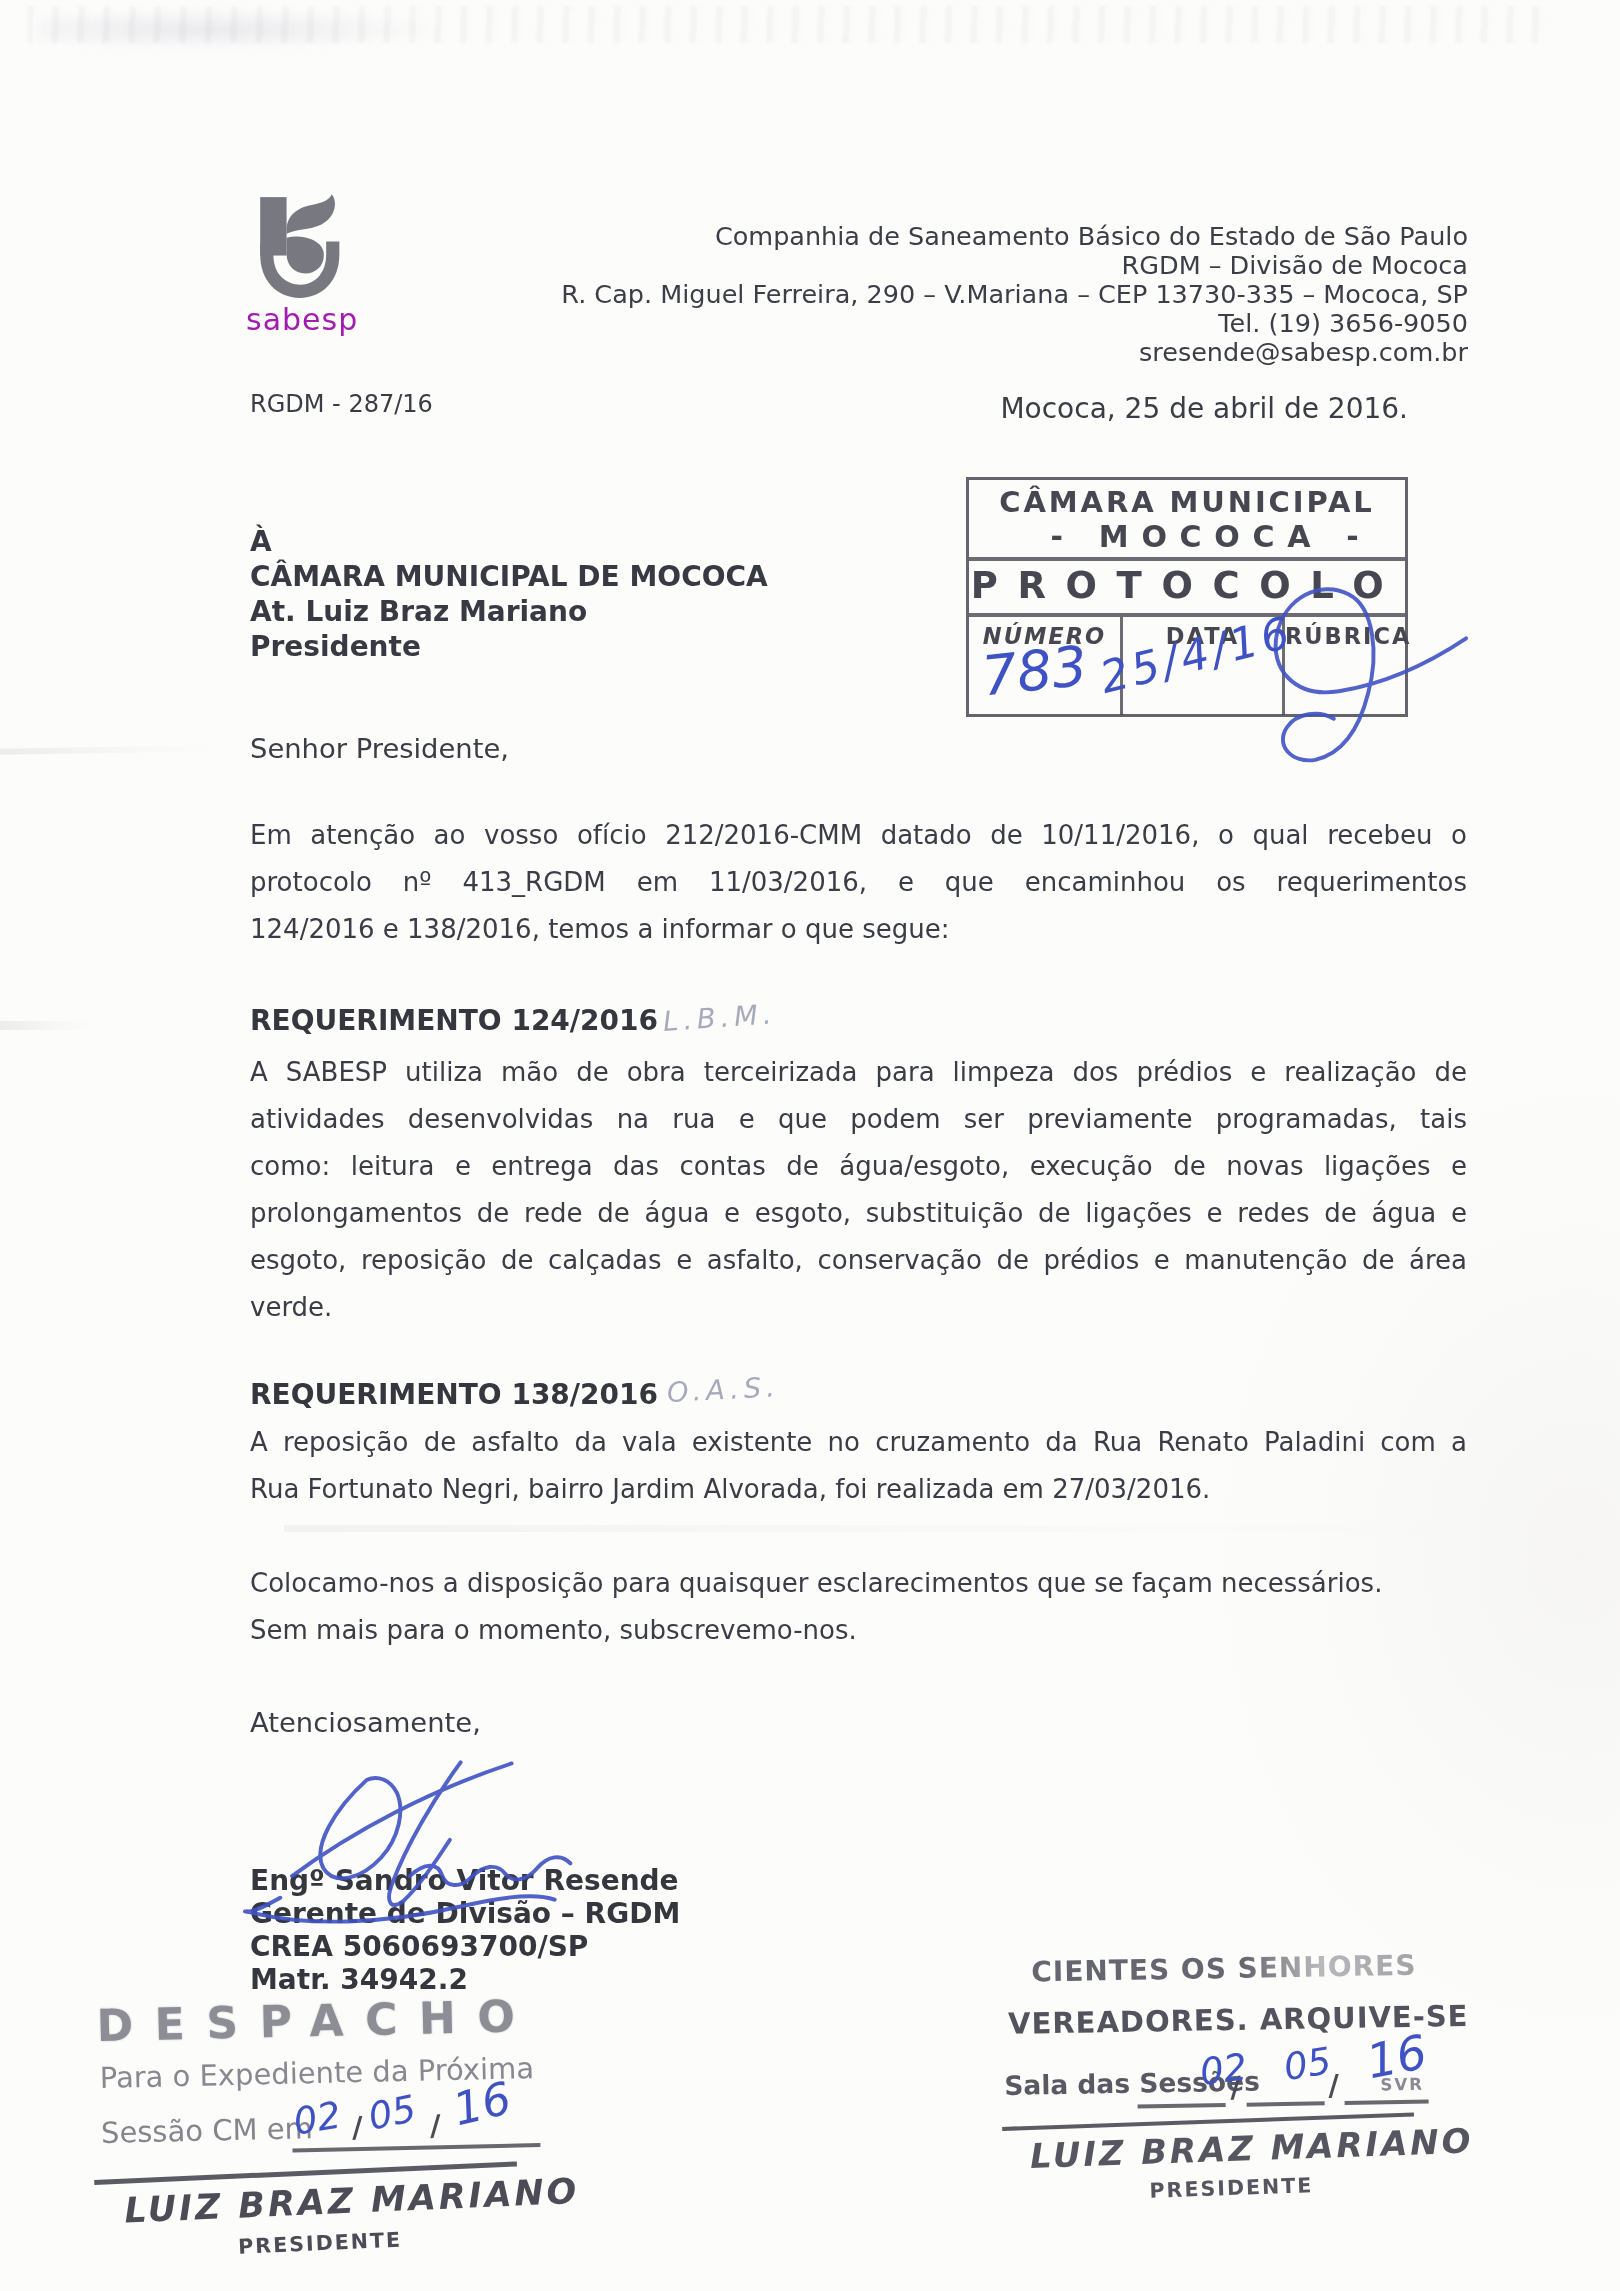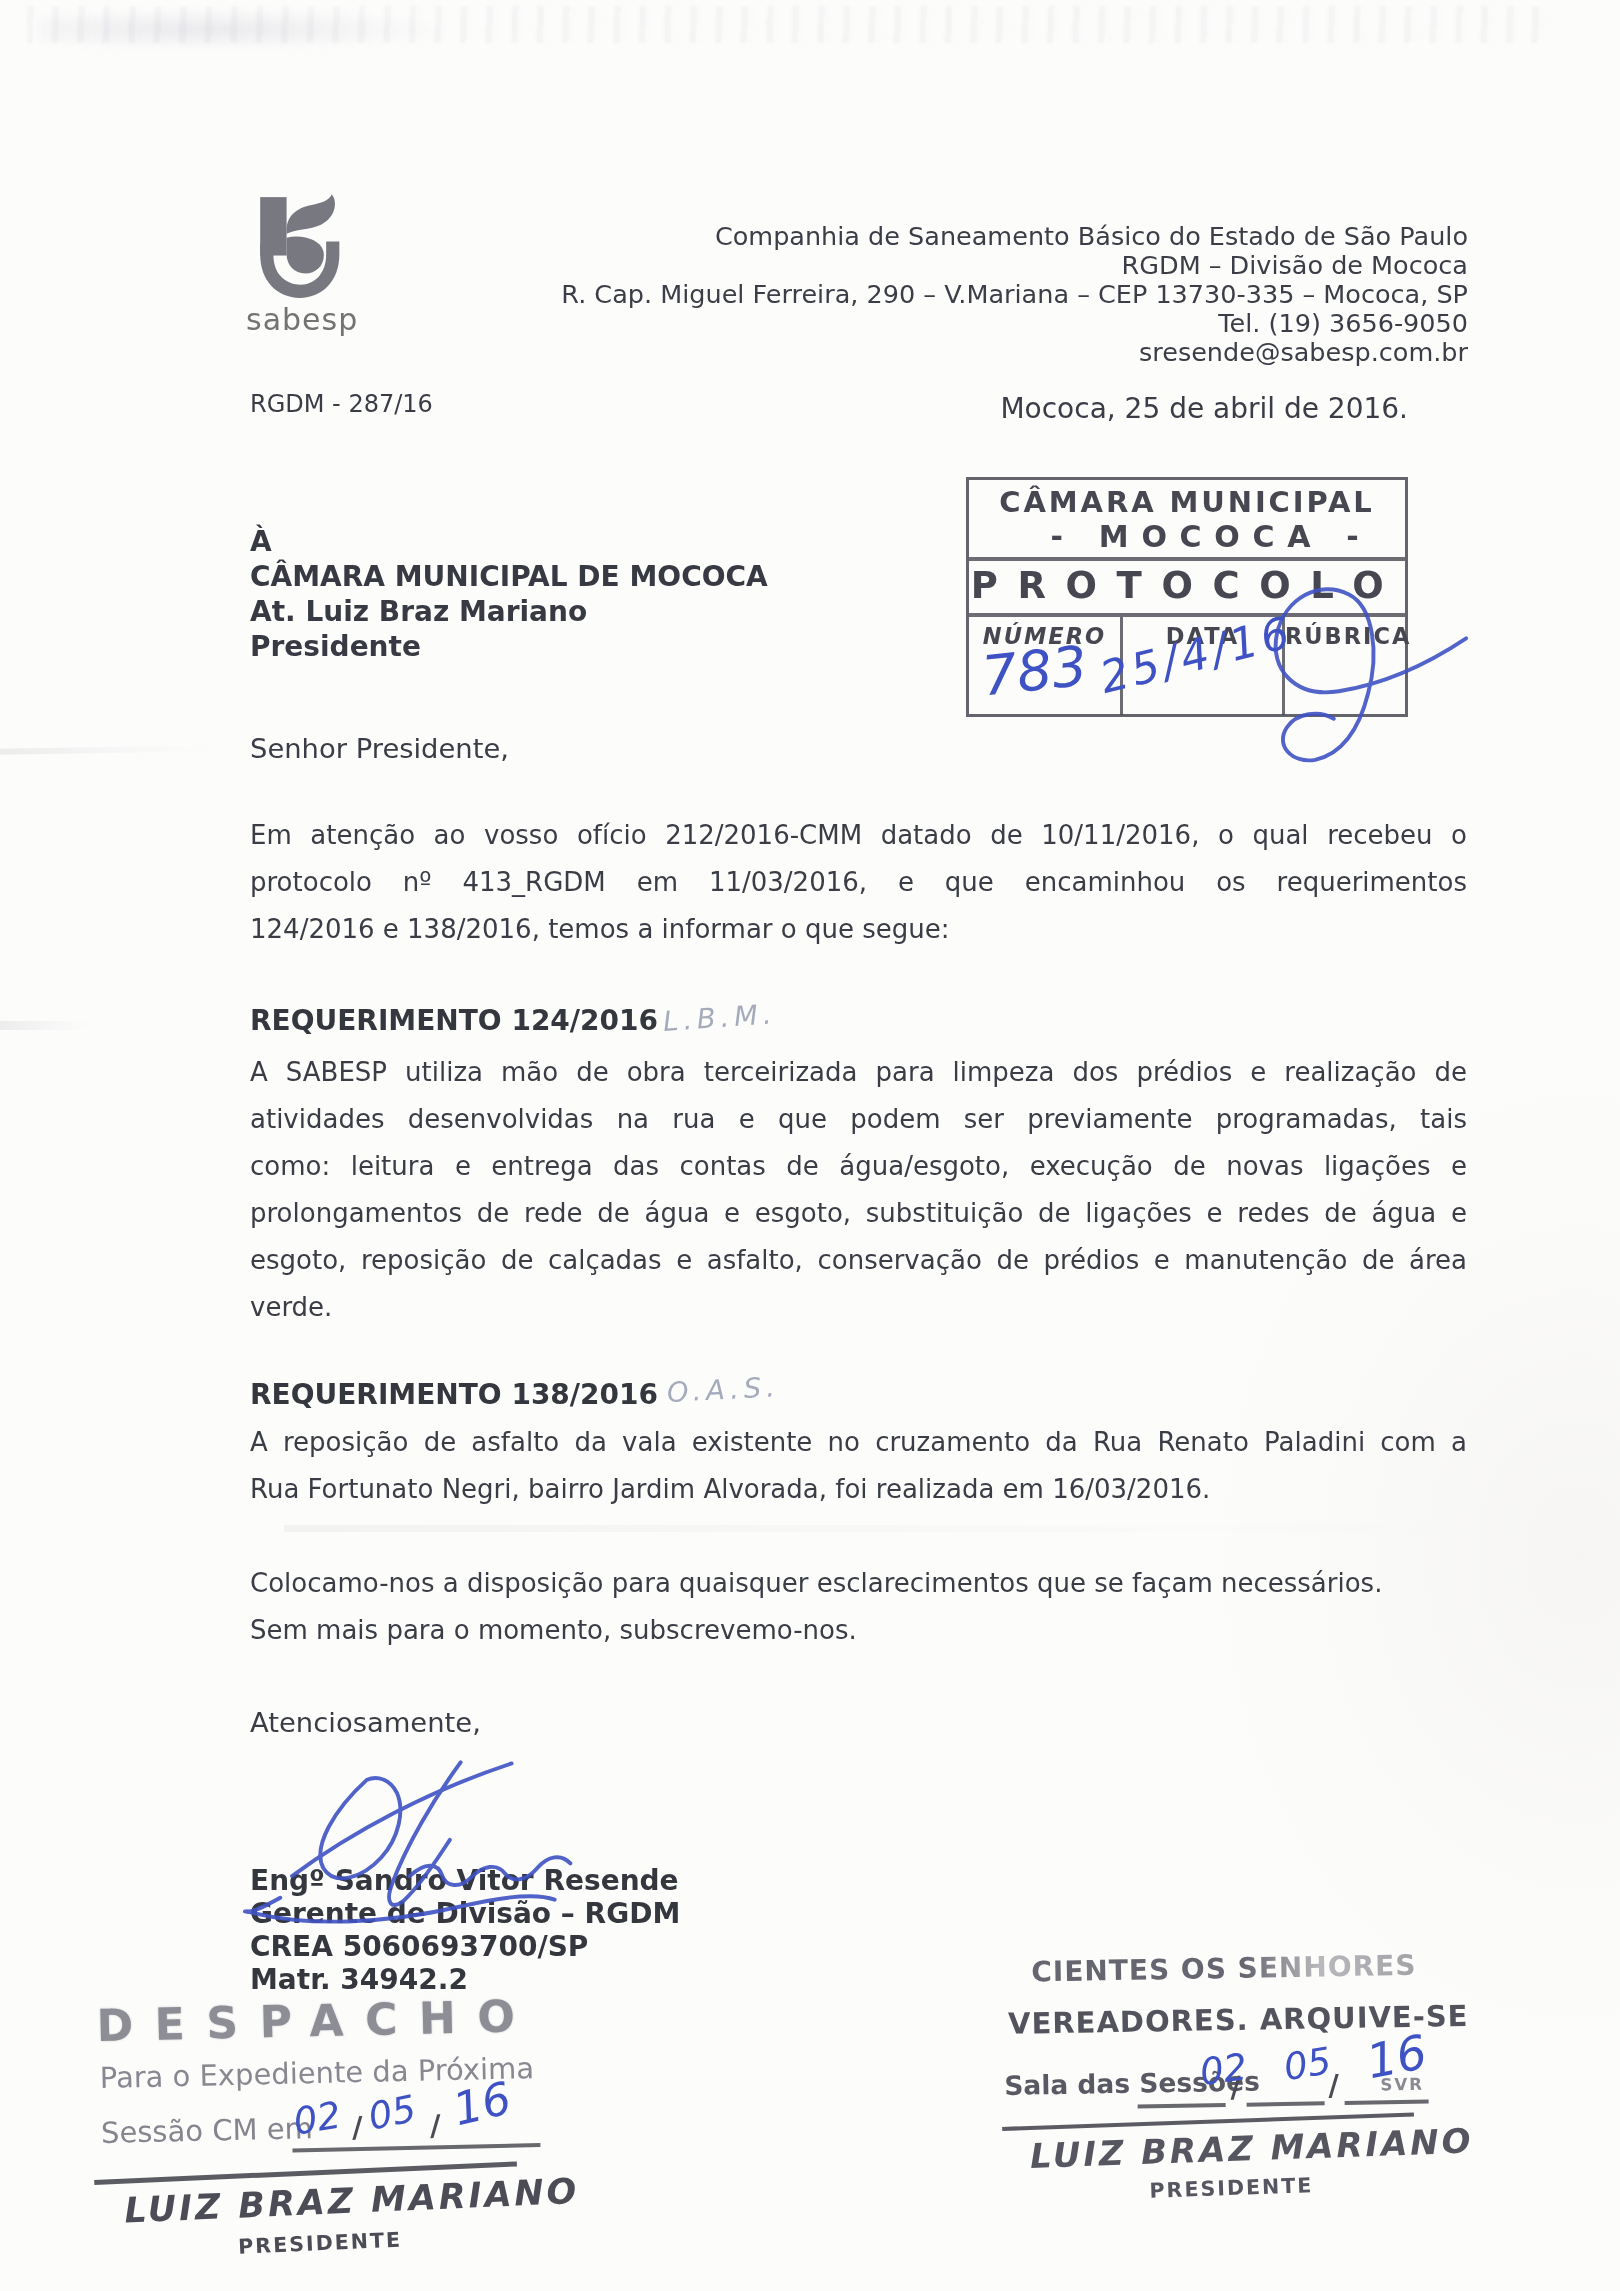--- a/index.html
+++ b/index.html
@@ -9,21 +9,21 @@
   .noise-top{left:27.4px;top:5.9px;width:1529px;height:37px;opacity:.55;filter:blur(1.2px);
     background:
       repeating-linear-gradient(92deg, rgba(130,130,155,.10) 0 6.9px, rgba(200,200,220,.03) 6.9px 14.7px, rgba(255,255,255,0) 14.7px 25.5px);}
   .noise-blob{left:39px;top:7.8px;width:412px;height:43px;filter:blur(2.9px);
     background:radial-gradient(ellipse at 40% 50%, rgba(120,120,150,.13), rgba(255,255,255,0) 70%);}
   .streak{background:linear-gradient(90deg, rgba(120,120,135,.12), rgba(160,160,175,.05) 60%, rgba(255,255,255,0));}
   .shade-br{right:0;bottom:255px;width:412px;height:961px;
     background:radial-gradient(ellipse at 90% 50%, rgba(170,162,155,.07), rgba(255,255,255,0) 70%);}
 
   .hdr-right{top:222px;right:152px;text-align:right;font-size:25.5px;line-height:29px;color:#3c3e47;}
-  .logo-text{left:246px;top:302px;font-size:30px;font-weight:500;color:#737373;letter-spacing:1px;}
+  .logo-text{left:246px;top:302px;font-size:30px;font-weight:500;color:#a21caf;letter-spacing:1px;}
 
   .ref-num{left:250px;top:390px;font-size:24px;}
   .city-date{right:212px;top:392px;font-size:28px;}
 
   .recipient{left:250px;top:524px;font-size:28px;font-weight:bold;line-height:35px;color:#383a43;}
 
   .stamp-box{left:966px;top:477px;width:442px;height:240px;border:3.9px solid rgba(66,66,76,.82);
     color:#474752;box-sizing:border-box;}
   .stamp-l1{width:100%;text-align:center;padding-top:4.9px;font-size:29px;font-weight:bold;letter-spacing:2.9px;}
   .stamp-l2{width:100%;text-align:center;font-size:30px;font-weight:bold;letter-spacing:12.7px;margin-left:24px;}
@@ -138,21 +138,21 @@
     <div class="jline">como: leitura e entrega das contas de água/esgoto, execução de novas ligações e</div>
     <div class="jline">prolongamentos de rede de água e esgoto, substituição de ligações e redes de água e</div>
     <div class="jline">esgoto, reposição de calçadas e asfalto, conservação de prédios e manutenção de área</div>
     <div class="jline jlast">verde.</div>
   </div>
 
   <div class="abs req-head" style="top:1378px;">REQUERIMENTO 138/2016</div>
   <div class="abs annot" style="left:667px;top:1374px;transform:rotate(-3deg);">O.A.S.</div>
   <div class="abs para" style="top:1419px;">
     <div class="jline">A reposição de asfalto da vala existente no cruzamento da Rua Renato Paladini com a</div>
-    <div class="jline jlast">Rua Fortunato Negri, bairro Jardim Alvorada, foi realizada em 16/03/2016.</div>
+    <div class="jline jlast">Rua Fortunato Negri, bairro Jardim Alvorada, foi realizada em 27/03/2016.</div>
   </div>
 
   <div class="abs para" style="top:1560px;">
     <div>Colocamo-nos a disposição para quaisquer esclarecimentos que se façam necessários.</div>
     <div>Sem mais para o momento, subscrevemo-nos.</div>
   </div>
   <div class="abs" style="left:250px;top:1707px;font-size:27.4px;">Atenciosamente,</div>
 
   <div class="abs signer">
     <div>Engº Sandro Vitor Resende</div>

